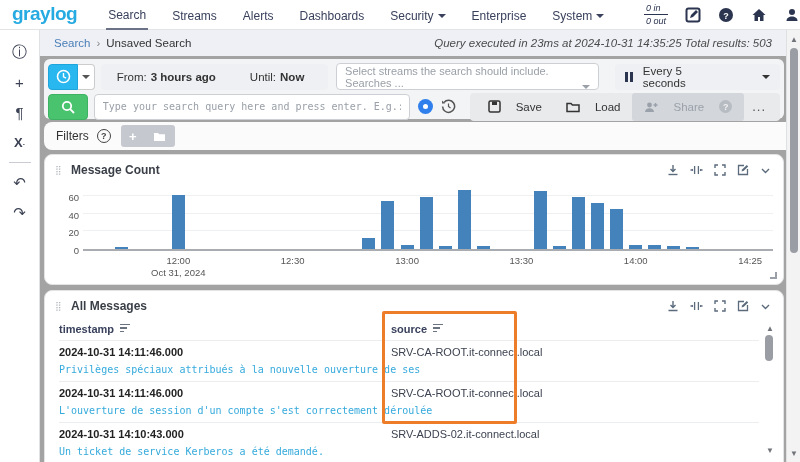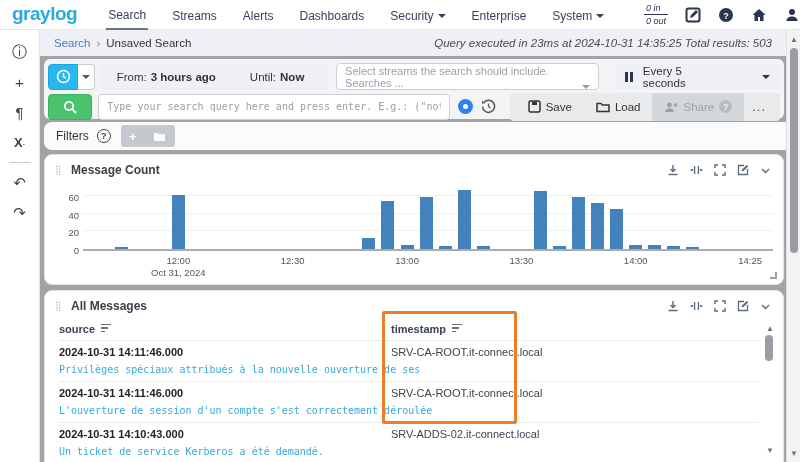--- a/index.html
+++ b/index.html
@@ -63,21 +63,21 @@
   .row2 { position:absolute; left:4px; top:34px; width:732px; height:27px; display:flex; align-items:center; }
   .btn-search { width:52px; height:26px; background:#4ac36f; border:1px solid #3cb262; border-radius:4px;
                 display:flex; align-items:center; justify-content:center; cursor:pointer; }
   .query-input { height:26px; width:412px; margin-left:6px; background:#fff; border:1px solid #ccd0d4; border-radius:4px;
                  font-family:"DejaVu Sans Mono", monospace; font-size:10px; color:#555; padding:0 8px; }
   .query-input::placeholder { color:#9aa0a8; }
   .mini-icon { margin-left:8px; cursor:pointer; display:flex; align-items:center; justify-content:center; }
   .help-dot { width:15px; height:15px; border-radius:50%; background:#2f80ed; display:flex; align-items:center; justify-content:center; }
   .help-dot i { width:5px; height:5px; border-radius:50%; background:#fff; display:block; }
   .btn-group { margin-left:14px; height:28px; background:#e9eaec; border-radius:4px; display:flex; align-items:center; padding:0 6px; }
-  .grp-btn { display:flex; align-items:center; gap:5px; font-size:11.5px; color:#333; padding:0 12px; height:28px; cursor:pointer; }
+  .grp-btn { display:flex; align-items:center; gap:15px; font-size:11.5px; color:#333; padding:0 12px; height:28px; cursor:pointer; }
   .grp-btn.disabled { background:#d3d6da; color:#9aa1aa; border-radius:3px; }
   .qmark { width:13px; height:13px; border-radius:50%; background:#b7bcc3; color:#f0f0f0; font-size:9px; font-weight:bold;
            display:flex; align-items:center; justify-content:center; }
   .more-dots { font-size:13px; color:#555; letter-spacing:1px; padding:0 8px; cursor:pointer; }
 
   
   .filters-card { position:absolute; left:44px; top:122px; width:772px; height:28px; background:#fbfbfc; border-radius:8px;
                   display:flex; align-items:center; padding:0 12px; }
   .filters-label { font-size:12px; color:#333; }
   .filters-help { margin-left:8px; width:14px; height:14px; border:1.4px solid #444; border-radius:50%; font-size:9px; font-weight:bold;
@@ -374,29 +374,29 @@
           </svg>
         <svg width="11" height="11" viewBox="0 0 11 11">
             <path d="M2 4l3.5 3.5L9 4" fill="none" stroke="#5b6b7c" stroke-width="1.4"></path>
           </svg>
       </div>
     </div>
 
     <div class="tbl">
       <div class="tbl-head">
         <div class="col-head">
+          <span>timestamp</span>
+          <span class="sort-icon">
+              <i></i>
+              <i></i>
+              <i></i>
+            </span>
+        </div>
+        <div class="col-head">
           <span>source</span>
-          <span class="sort-icon">
-              <i></i>
-              <i></i>
-              <i></i>
-            </span>
-        </div>
-        <div class="col-head">
-          <span>timestamp</span>
           <span class="sort-icon">
               <i></i>
               <i></i>
               <i></i>
             </span>
         </div>
       </div>
 
       <div class="msg-row">
         <div class="row-top">

